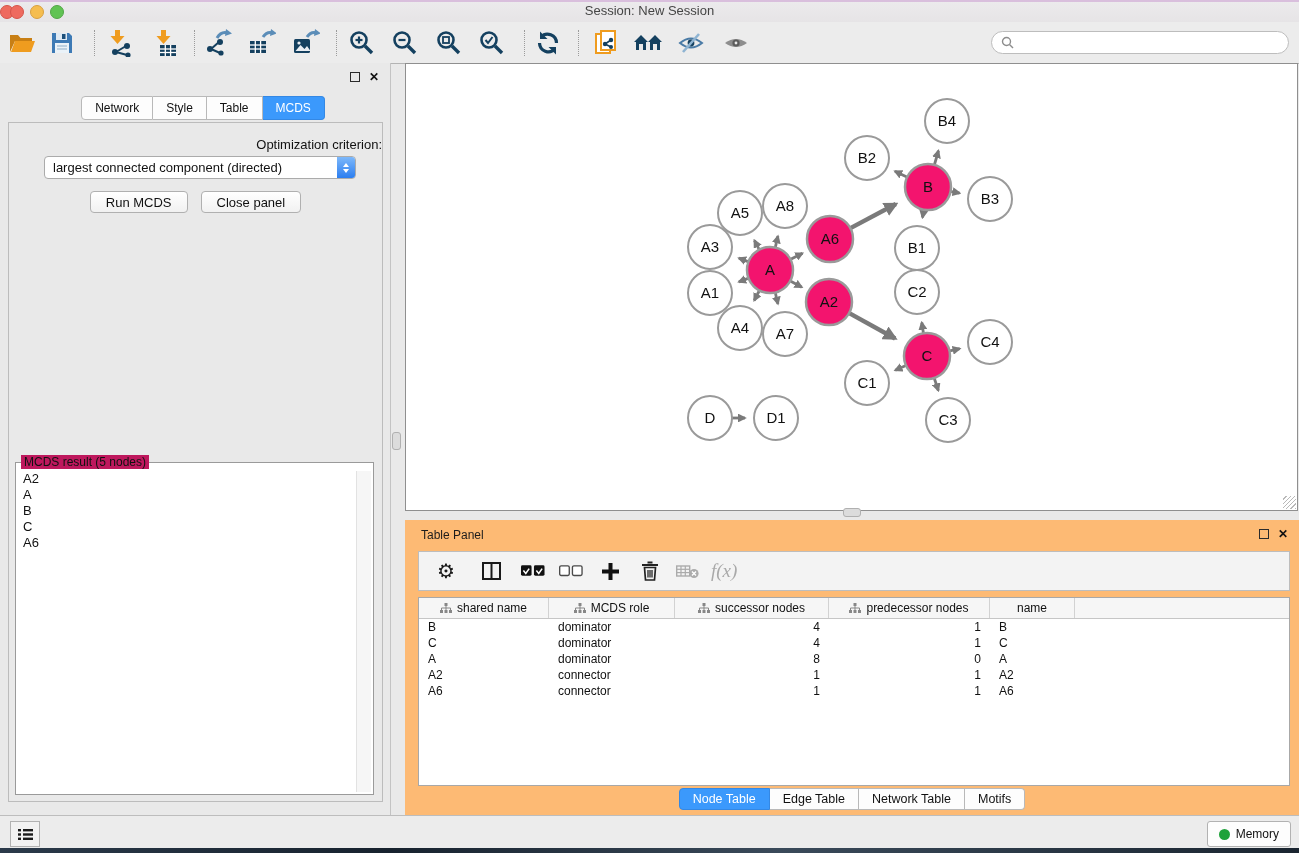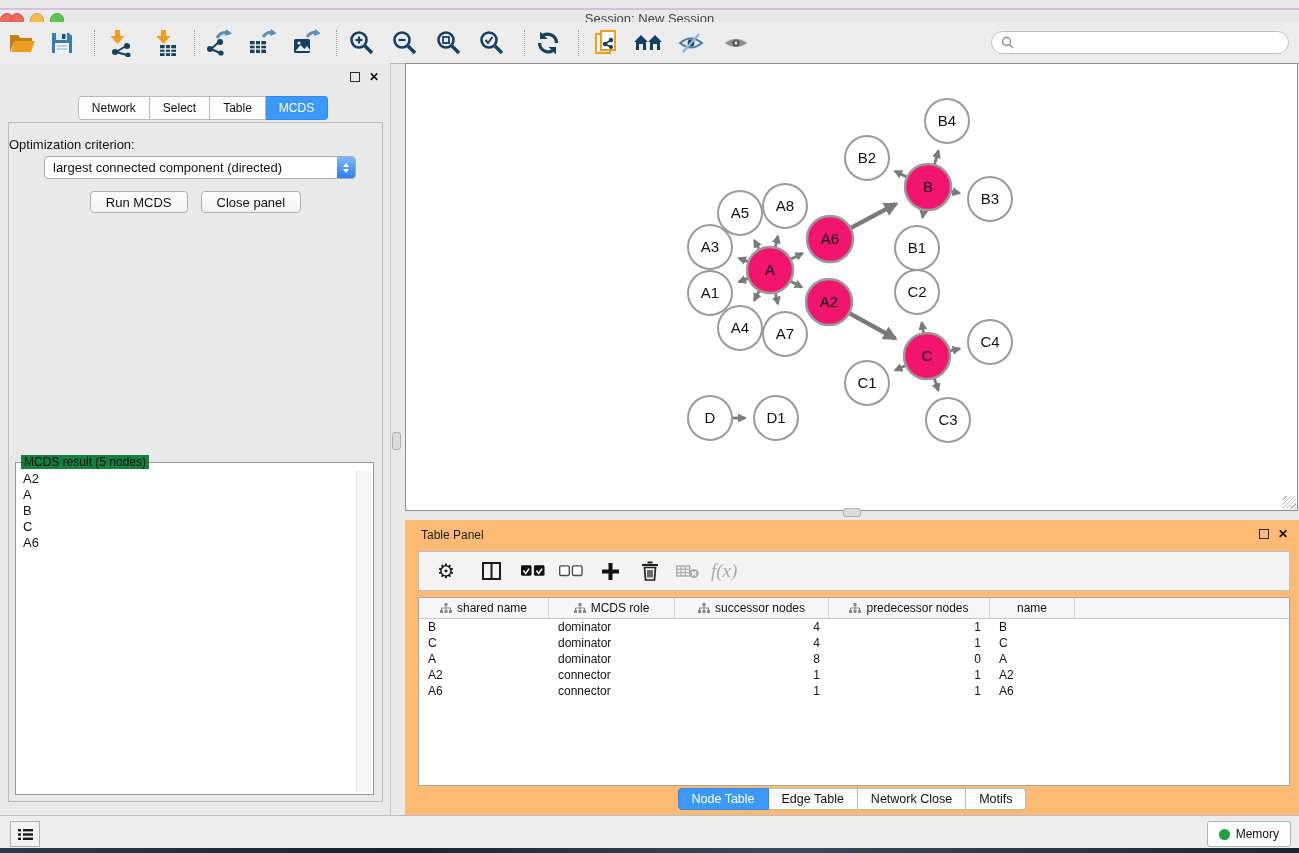--- a/index.html
+++ b/index.html
@@ -1,19 +1,19 @@
 <!DOCTYPE html>
 <html><head>
 <meta charset="utf-8">
 <style>
   html,body{margin:0;padding:0;}
   .screen{position:relative;width:1299px;height:853px;background:#e9e9e9;font-family:"Liberation Sans",sans-serif;overflow:hidden;color:#111;}
 
   
-  .titlebar{position:absolute;top:0;left:0;right:0;height:22px;background:linear-gradient(#ecebed,#e6e4e6);border-bottom:1px solid #c6c2c6;margin-top:8px;}
+  .titlebar{position:absolute;top:0;left:0;right:0;height:22px;background:linear-gradient(#ecebed,#e6e4e6);border-bottom:1px solid #c6c2c6;}
   .titlebar::before{content:"";position:absolute;top:0;left:0;right:0;height:2px;background:#d9bfdd;}
   .tl{width:12px;height:12px;border-radius:50%;position:absolute;top:5px;}
   .tl.red{background:#ee6a5f;border:0.5px solid #d5544a;}
   .tl.yellow{background:#f5bd4f;border:0.5px solid #d8a040;}
   .tl.green{background:#61c354;border:0.5px solid #53a647;}
   .app-title{line-height:22px;text-align:center;font-size:13px;color:#454545;}
 
   
   .toolbar{position:absolute;top:22px;left:0;right:0;height:41px;background:#ececec;border-bottom:1px solid #b3b3b3;}
   .tbi{position:absolute;top:5px;width:34px;height:32px;display:flex;align-items:center;justify-content:center;cursor:default;}
@@ -27,29 +27,29 @@
   .panel-title{font-size:12px;color:#1c1c1c;padding:8px 0 0 12px;}
   .win-btns{position:absolute;right:11px;top:9px;display:flex;gap:9px;align-items:center;}
   .float-btn{width:8px;height:8px;border:1.5px solid #2b2b2b;background:transparent;}
   .close-btn{font-size:12px;font-weight:bold;color:#111;line-height:10px;}
   .cp-tabs{position:absolute;top:33px;left:0;right:0;display:flex;justify-content:center;padding-left:16px;}
   .tab{font-size:12px;padding:4px 13px;background:#fdfdfd;border:1px solid #b9b9b9;border-left:none;color:#111;cursor:default;}
   .tab:first-child{border-left:1px solid #b9b9b9;border-radius:4px 0 0 4px;}
   .tab:last-child{border-radius:0 4px 4px 0;}
   .tab.active{background:#3b99fc;border-color:#3488e4;color:#fff;}
   .cp-inner{position:absolute;top:59px;left:8px;right:7px;bottom:13px;border:1px solid #bcbcbc;background:#e9e9e9;}
-  .opt-label{padding-top:14px;text-align:left;font-size:13px;}
+  .opt-label{padding-top:14px;text-align:right;font-size:13px;}
   .selectbox{position:absolute;top:33px;left:35px;width:312px;height:23px;background:#fff;border:1px solid #ababab;border-radius:4px;font-size:13px;display:flex;align-items:center;padding-left:8px;box-sizing:border-box;}
   .spinner{position:absolute;right:0;top:0;bottom:0;width:18px;background:linear-gradient(#7db8fa,#2c7ef0);border-radius:0 3px 3px 0;display:flex;flex-direction:column;align-items:center;justify-content:center;gap:2px;}
   .tri-up{width:0;height:0;border-left:3.5px solid transparent;border-right:3.5px solid transparent;border-bottom:4px solid #fff;}
   .tri-down{width:0;height:0;border-left:3.5px solid transparent;border-right:3.5px solid transparent;border-top:4px solid #fff;}
   .btn-row{position:absolute;top:68px;left:0;right:0;display:flex;justify-content:center;gap:13px;}
   .btn{font-size:13px;background:linear-gradient(#ffffff,#f1f1f1);border:1px solid #b0b0b0;border-radius:4px;padding:2px 15px;height:22px;box-sizing:border-box;color:#111;}
   .result-box{position:absolute;left:6px;right:8px;top:339px;bottom:6px;border:1px solid #9a9a9a;background:#fff;}
-  .result-legend{position:absolute;top:-8px;left:5px;background:#15803d;font-size:12px;padding:0 3px;color:#111;}
+  .result-legend{position:absolute;top:-8px;left:5px;background:#be185d;font-size:12px;padding:0 3px;color:#111;}
   .result-list{position:absolute;top:8px;bottom:2px;left:2px;right:17px;overflow:hidden;font-size:13px;}
   .result-item{padding:0 0 0 5px;line-height:16px;}
   .result-scroll{position:absolute;top:8px;bottom:2px;right:2px;width:14px;background:#f6f6f6;border-left:1px solid #e2e2e2;}
 
   
   .network-window{position:absolute;left:405px;top:63px;width:893px;height:448px;background:#fff;border:1px solid #8f8f8f;box-sizing:border-box;}
   .nw-titlebar{position:relative;height:23px;background:linear-gradient(#f0f0f0,#dddddd);border-bottom:1px solid #b5b5b5;}
   .nw-titlebar .tl{width:11px;height:11px;top:6px;}
   .nw-title{text-align:center;font-size:12px;line-height:23px;color:#333;}
   .nw-canvas{position:absolute;top:24px;left:0;right:0;bottom:0;background:#fff;}
@@ -259,21 +259,21 @@
 
   <div class="control-panel">
     <div class="panel-head">
       <div class="win-btns">
         <span class="float-btn"></span>
         <span class="close-btn">✕</span>
       </div>
     </div>
     <div class="cp-tabs">
         <div class="tab">Network</div>
-        <div class="tab">Select</div>
+        <div class="tab">Style</div>
         <div class="tab">Table</div>
         <div class="tab active">MCDS</div>
       </div>
     <div class="cp-inner">
       <div class="opt-label">Optimization criterion:</div>
       <div class="selectbox">
         <span>largest connected component (directed)</span>
         <span class="spinner">
             <span class="tri-up"></span>
             <span class="tri-down"></span>
@@ -558,21 +558,21 @@
             <div class="td" style="width: 126px; text-align: left;">connector</div>
             <div class="td" style="width: 154px; text-align: right;">1</div>
             <div class="td" style="width: 161px; text-align: right;">1</div>
             <div class="td" style="width: 85px; text-align: left;">A6</div>
           </div>
         </div>
     </div>
     <div class="tp-tabs">
         <div class="tab active">Node Table</div>
         <div class="tab">Edge Table</div>
-        <div class="tab">Network Close</div>
+        <div class="tab">Network Table</div>
         <div class="tab">Motifs</div>
       </div>
   </div>
 
   <div class="statusbar">
     <span class="list-btn">
       <svg width="15" height="13" viewBox="0 0 15 13">
           <g fill="#1a1a1a">
             <rect x="0" y="1" width="3" height="2.4"></rect>
             <rect x="5" y="1" width="10" height="2.4"></rect>

